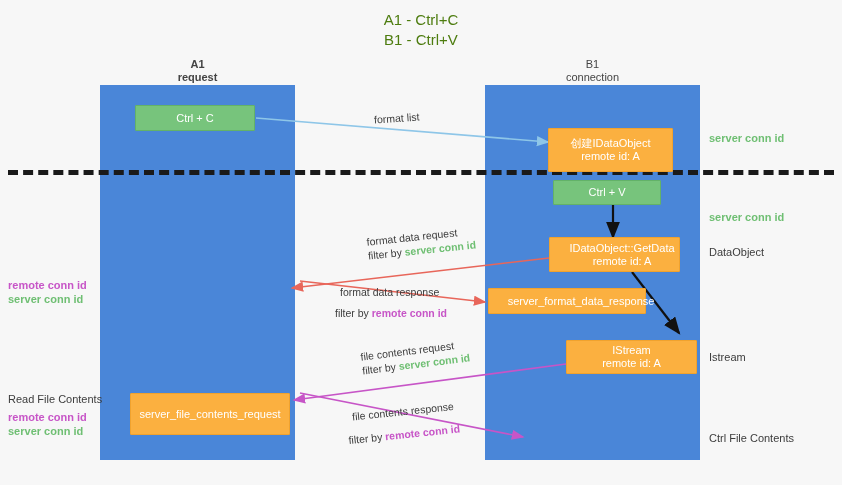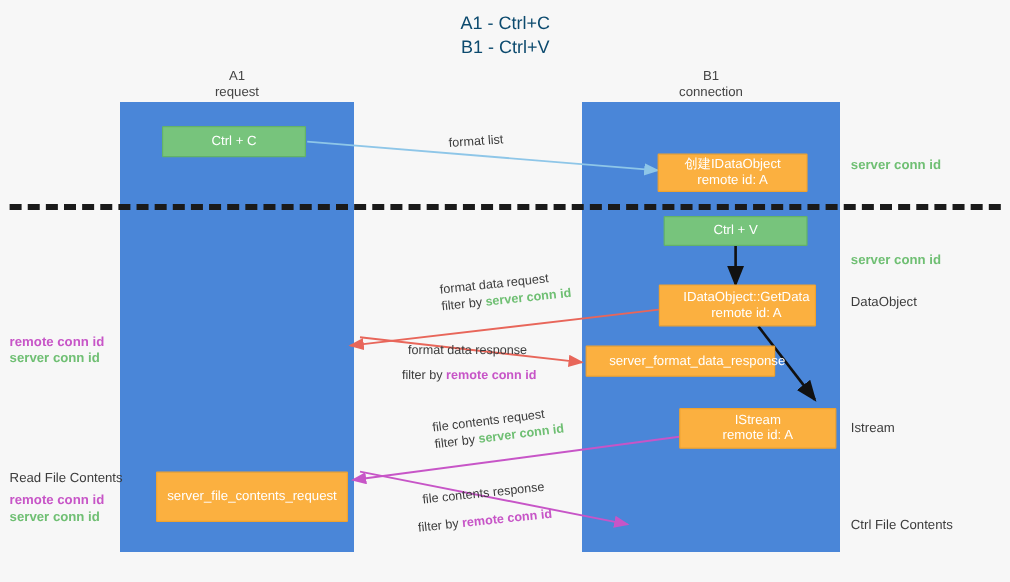--- a/index.html
+++ b/index.html
@@ -8,21 +8,21 @@
     background:#f7f7f7;
     font-family:"Liberation Sans","DejaVu Sans",sans-serif;
     position:relative;overflow:hidden;
   }
   .stage{position:absolute;left:0;top:0;width:842px;height:485px;}
   .abs{position:absolute;}
 
   
   .title{
     left:0;top:10px;width:842px;text-align:center;
-    font-size:15px;color:#0c4a6e;line-height:20px;
+    font-size:15px;color:#4d7c0f;line-height:20px;
   }
 
   
   .lane-head{
     text-align:center;font-size:11px;color:#444;line-height:13px;
   }
   .lane-head .l1{display:block;}
   .lane-head .l2{display:block;}
 
   
@@ -62,21 +62,21 @@
 </head>
 <body>
 
 <div class="stage">
 
   <div class="abs title">
     <div>A1 - Ctrl+C</div>
     <div>B1 - Ctrl+V</div>
   </div>
 
-  <div class="abs lane-head" style="left:100px;top:58px;width:195px;">
+  <div class="abs lane-head" style="left:100px;top:58px;width:195px;font-weight:bold;">
     <span class="l1">A1</span>
     <span class="l2">request</span>
   </div>
   <div class="abs lane-head" style="left:485px;top:58px;width:215px;">
     <span class="l1">B1</span>
     <span class="l2">connection</span>
   </div>
 
   <div class="abs lane" id="lane-a"></div>
   <div class="abs lane" id="lane-b"></div>
@@ -111,26 +111,26 @@
 
     <line x1="300" y1="393" x2="523" y2="437" stroke="#c755c7" stroke-width="1.6" marker-end="url(#ah-mag)"></line>
   </svg>
 
   <div class="abs divider"></div>
 
   <div class="abs box green" style="left:135px;top:105px;width:120px;height:26px;">
     <span class="ln">Ctrl + C</span>
   </div>
 
-  <div class="abs box orange" style="left:548px;top:128px;width:125px;height:32px;">
+  <div class="abs box orange" style="left:548px;top:128px;width:125px;height:44px;">
     <span class="ln">创建IDataObject</span>
     <span class="ln">remote id: A</span>
   </div>
 
-  <div class="abs box green" style="left:553px;top:180px;width:120px;height:25px;">
+  <div class="abs box green" style="left:553px;top:180px;width:108px;height:25px;">
     <span class="ln">Ctrl + V</span>
   </div>
 
   <div class="abs box orange" style="left:549px;top:237px;width:131px;height:35px;padding-left:15px;">
     <span class="ln">IDataObject::GetData</span>
     <span class="ln">remote id: A</span>
   </div>
 
 
   <div class="abs box orange" style="left:488px;top:288px;width:158px;height:26px;padding-left:28px;">

